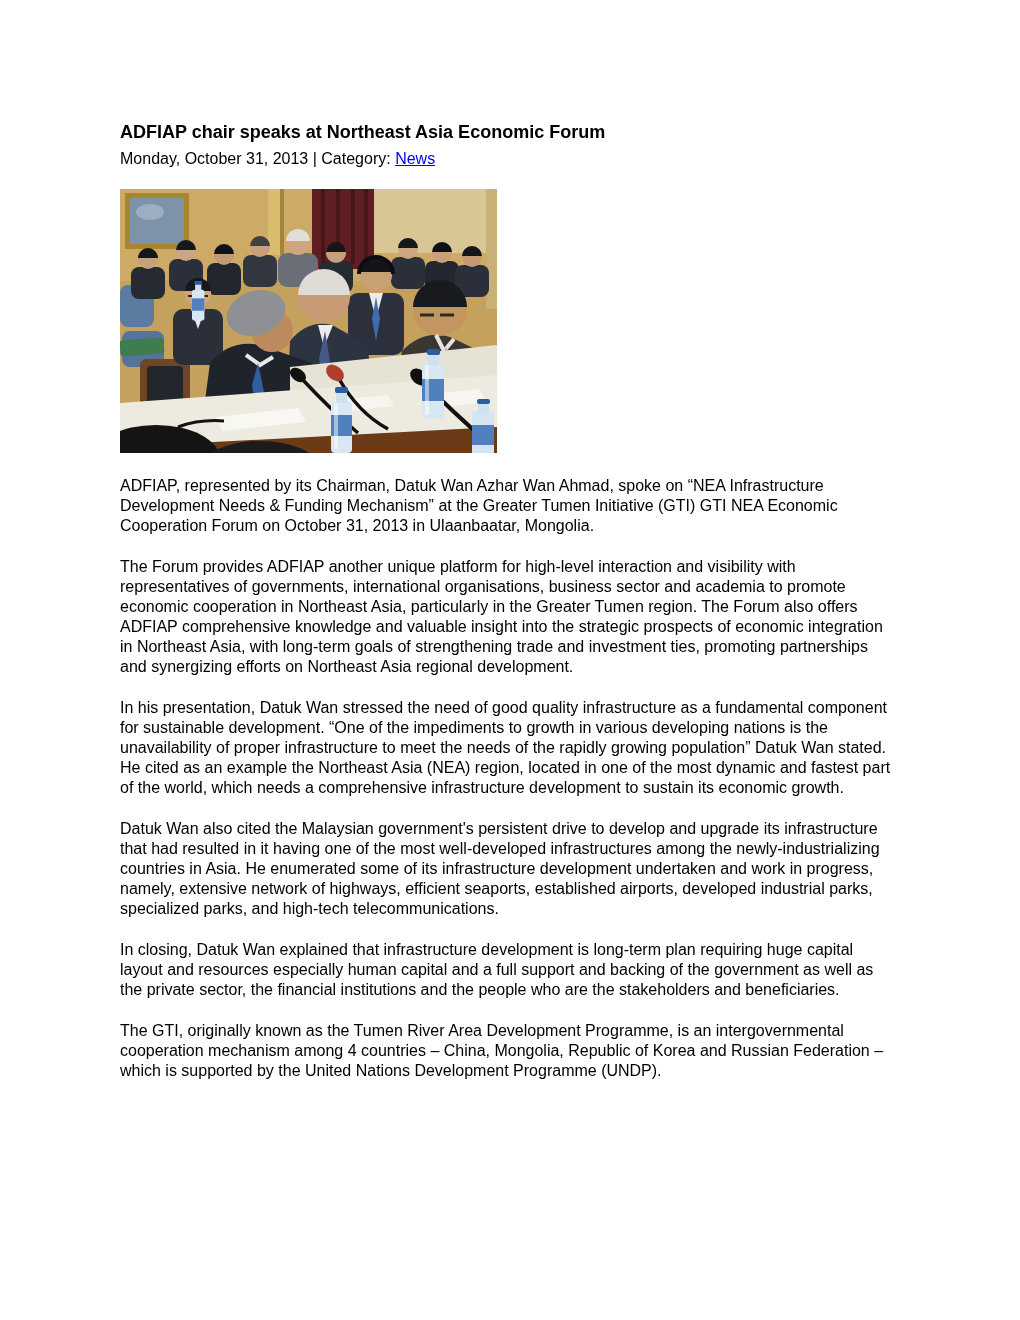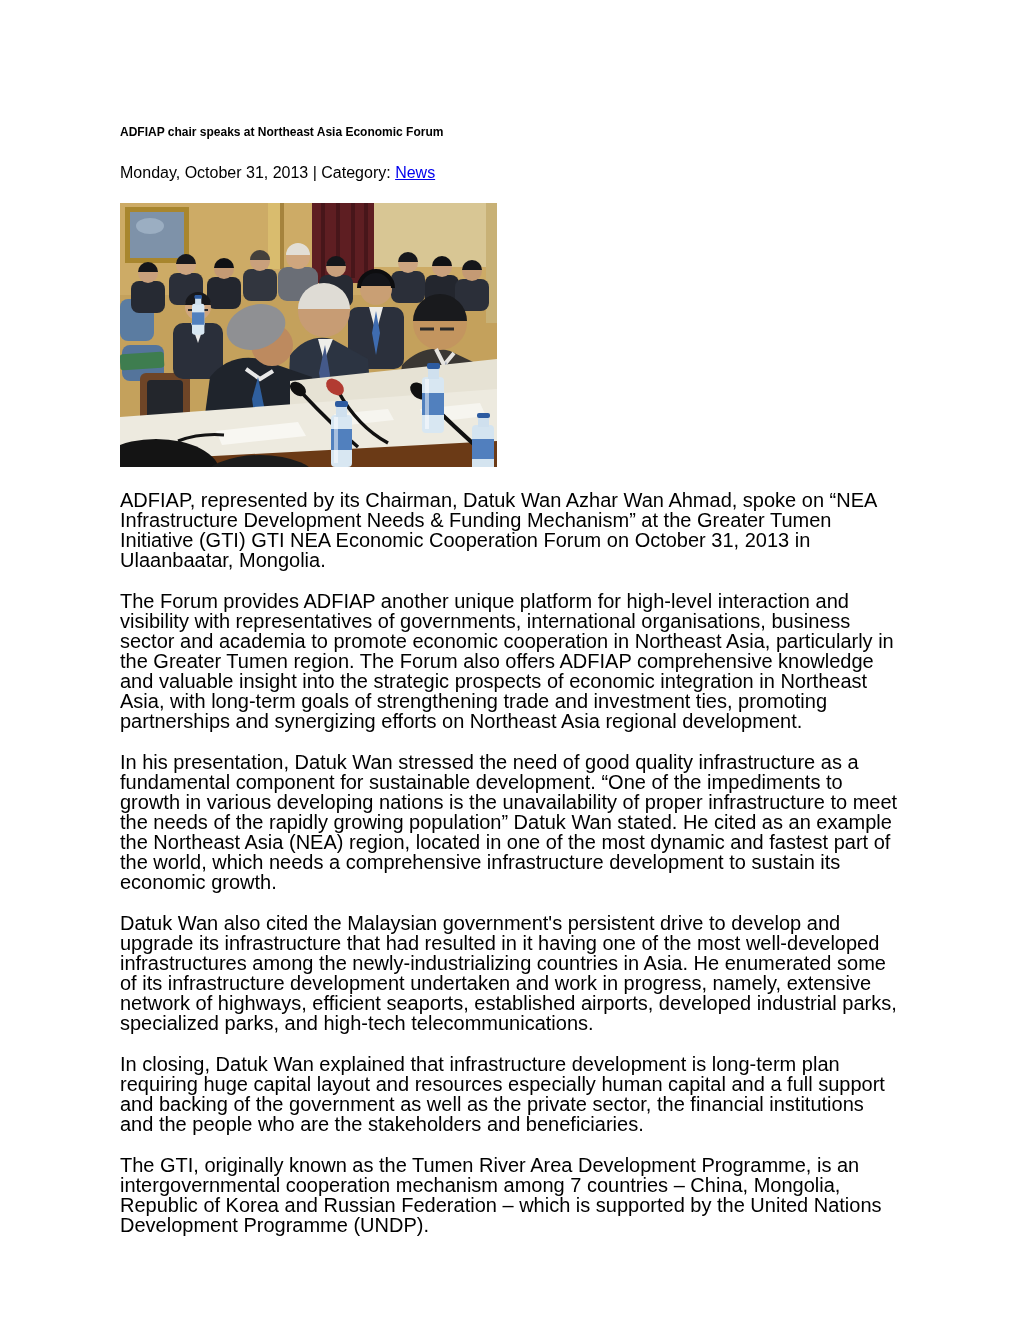--- a/index.html
+++ b/index.html
@@ -5,44 +5,44 @@
   html, body { margin: 0; padding: 0; background: #ffffff; }
   body {
     width: 1020px;
     min-height: 1320px;
     font-family: "Liberation Sans", sans-serif;
     color: #000000;
     -webkit-font-smoothing: antialiased;
   }
   .doc { padding: 123px 120px 60px 120px; }
   .article-title {
-    font-size: 12px;
+    font-size: 18px;
     line-height: 19px;
     font-weight: bold;
-    margin: 0 0 21px 0;
+    margin: 0 0 7px 0;
   }
   .meta {
     font-size: 16px;
     line-height: 19px;
     margin: 0 0 21px 0;
   }
   .meta a {
     color: #0000ee;
     text-decoration: underline;
     cursor: pointer;
   }
   figure.photo {
     margin: 0 0 23px 0;
     padding: 0;
     width: 377px;
     height: 264px;
     line-height: 0;
   }
   .body-text p {
-    font-size: 20px;
+    font-size: 16px;
     line-height: 20px;
     margin: 0 0 21px 0;
     max-width: 778px;
   }
 </style>
 </head>
 <body>
 
 <div class="doc">
 
@@ -217,16 +217,16 @@
       </g>
     </svg>
   </figure>
 
   <div class="body-text">
     <p>ADFIAP, represented by its Chairman, Datuk Wan Azhar Wan Ahmad, spoke on “NEA Infrastructure Development Needs &amp; Funding Mechanism” at the Greater Tumen Initiative (GTI) GTI NEA Economic Cooperation Forum on October 31, 2013 in Ulaanbaatar, Mongolia.</p>
     <p>The Forum provides ADFIAP another unique platform for high-level interaction and visibility with representatives of governments, international organisations, business sector and academia to promote economic cooperation in Northeast Asia, particularly in the Greater Tumen region. The Forum also offers ADFIAP comprehensive knowledge and valuable insight into the strategic prospects of economic integration in Northeast Asia, with long-term goals of strengthening trade and investment ties, promoting partnerships and synergizing efforts on Northeast Asia regional development.</p>
     <p>In his presentation, Datuk Wan stressed the need of good quality infrastructure as a fundamental component for sustainable development. “One of the impediments to growth in various developing nations is the unavailability of proper infrastructure to meet the needs of the rapidly growing population” Datuk Wan stated. He cited as an example the Northeast Asia (NEA) region, located in one of the most dynamic and fastest part of the world, which needs a comprehensive infrastructure development to sustain its economic growth.</p>
     <p>Datuk Wan also cited the Malaysian government's persistent drive to develop and upgrade its infrastructure that had resulted in it having one of the most well-developed infrastructures among the newly-industrializing countries in Asia. He enumerated some of its infrastructure development undertaken and work in progress, namely, extensive network of highways, efficient seaports, established airports, developed industrial parks, specialized parks, and high-tech telecommunications.</p>
     <p>In closing, Datuk Wan explained that infrastructure development is long-term plan requiring huge capital layout and resources especially human capital and a full support and backing of the government as well as the private sector, the financial institutions and the people who are the stakeholders and beneficiaries.</p>
-    <p>The GTI, originally known as the Tumen River Area Development Programme, is an intergovernmental cooperation mechanism among 7 countries – China, Mongolia, Republic of Korea and Russian Federation – which is supported by the United Nations Development Programme (UNDP).</p>
+    <p>The GTI, originally known as the Tumen River Area Development Programme, is an intergovernmental cooperation mechanism among 4 countries – China, Mongolia, Republic of Korea and Russian Federation – which is supported by the United Nations Development Programme (UNDP).</p>
   </div>
 
 </div>
 
 </body></html>

